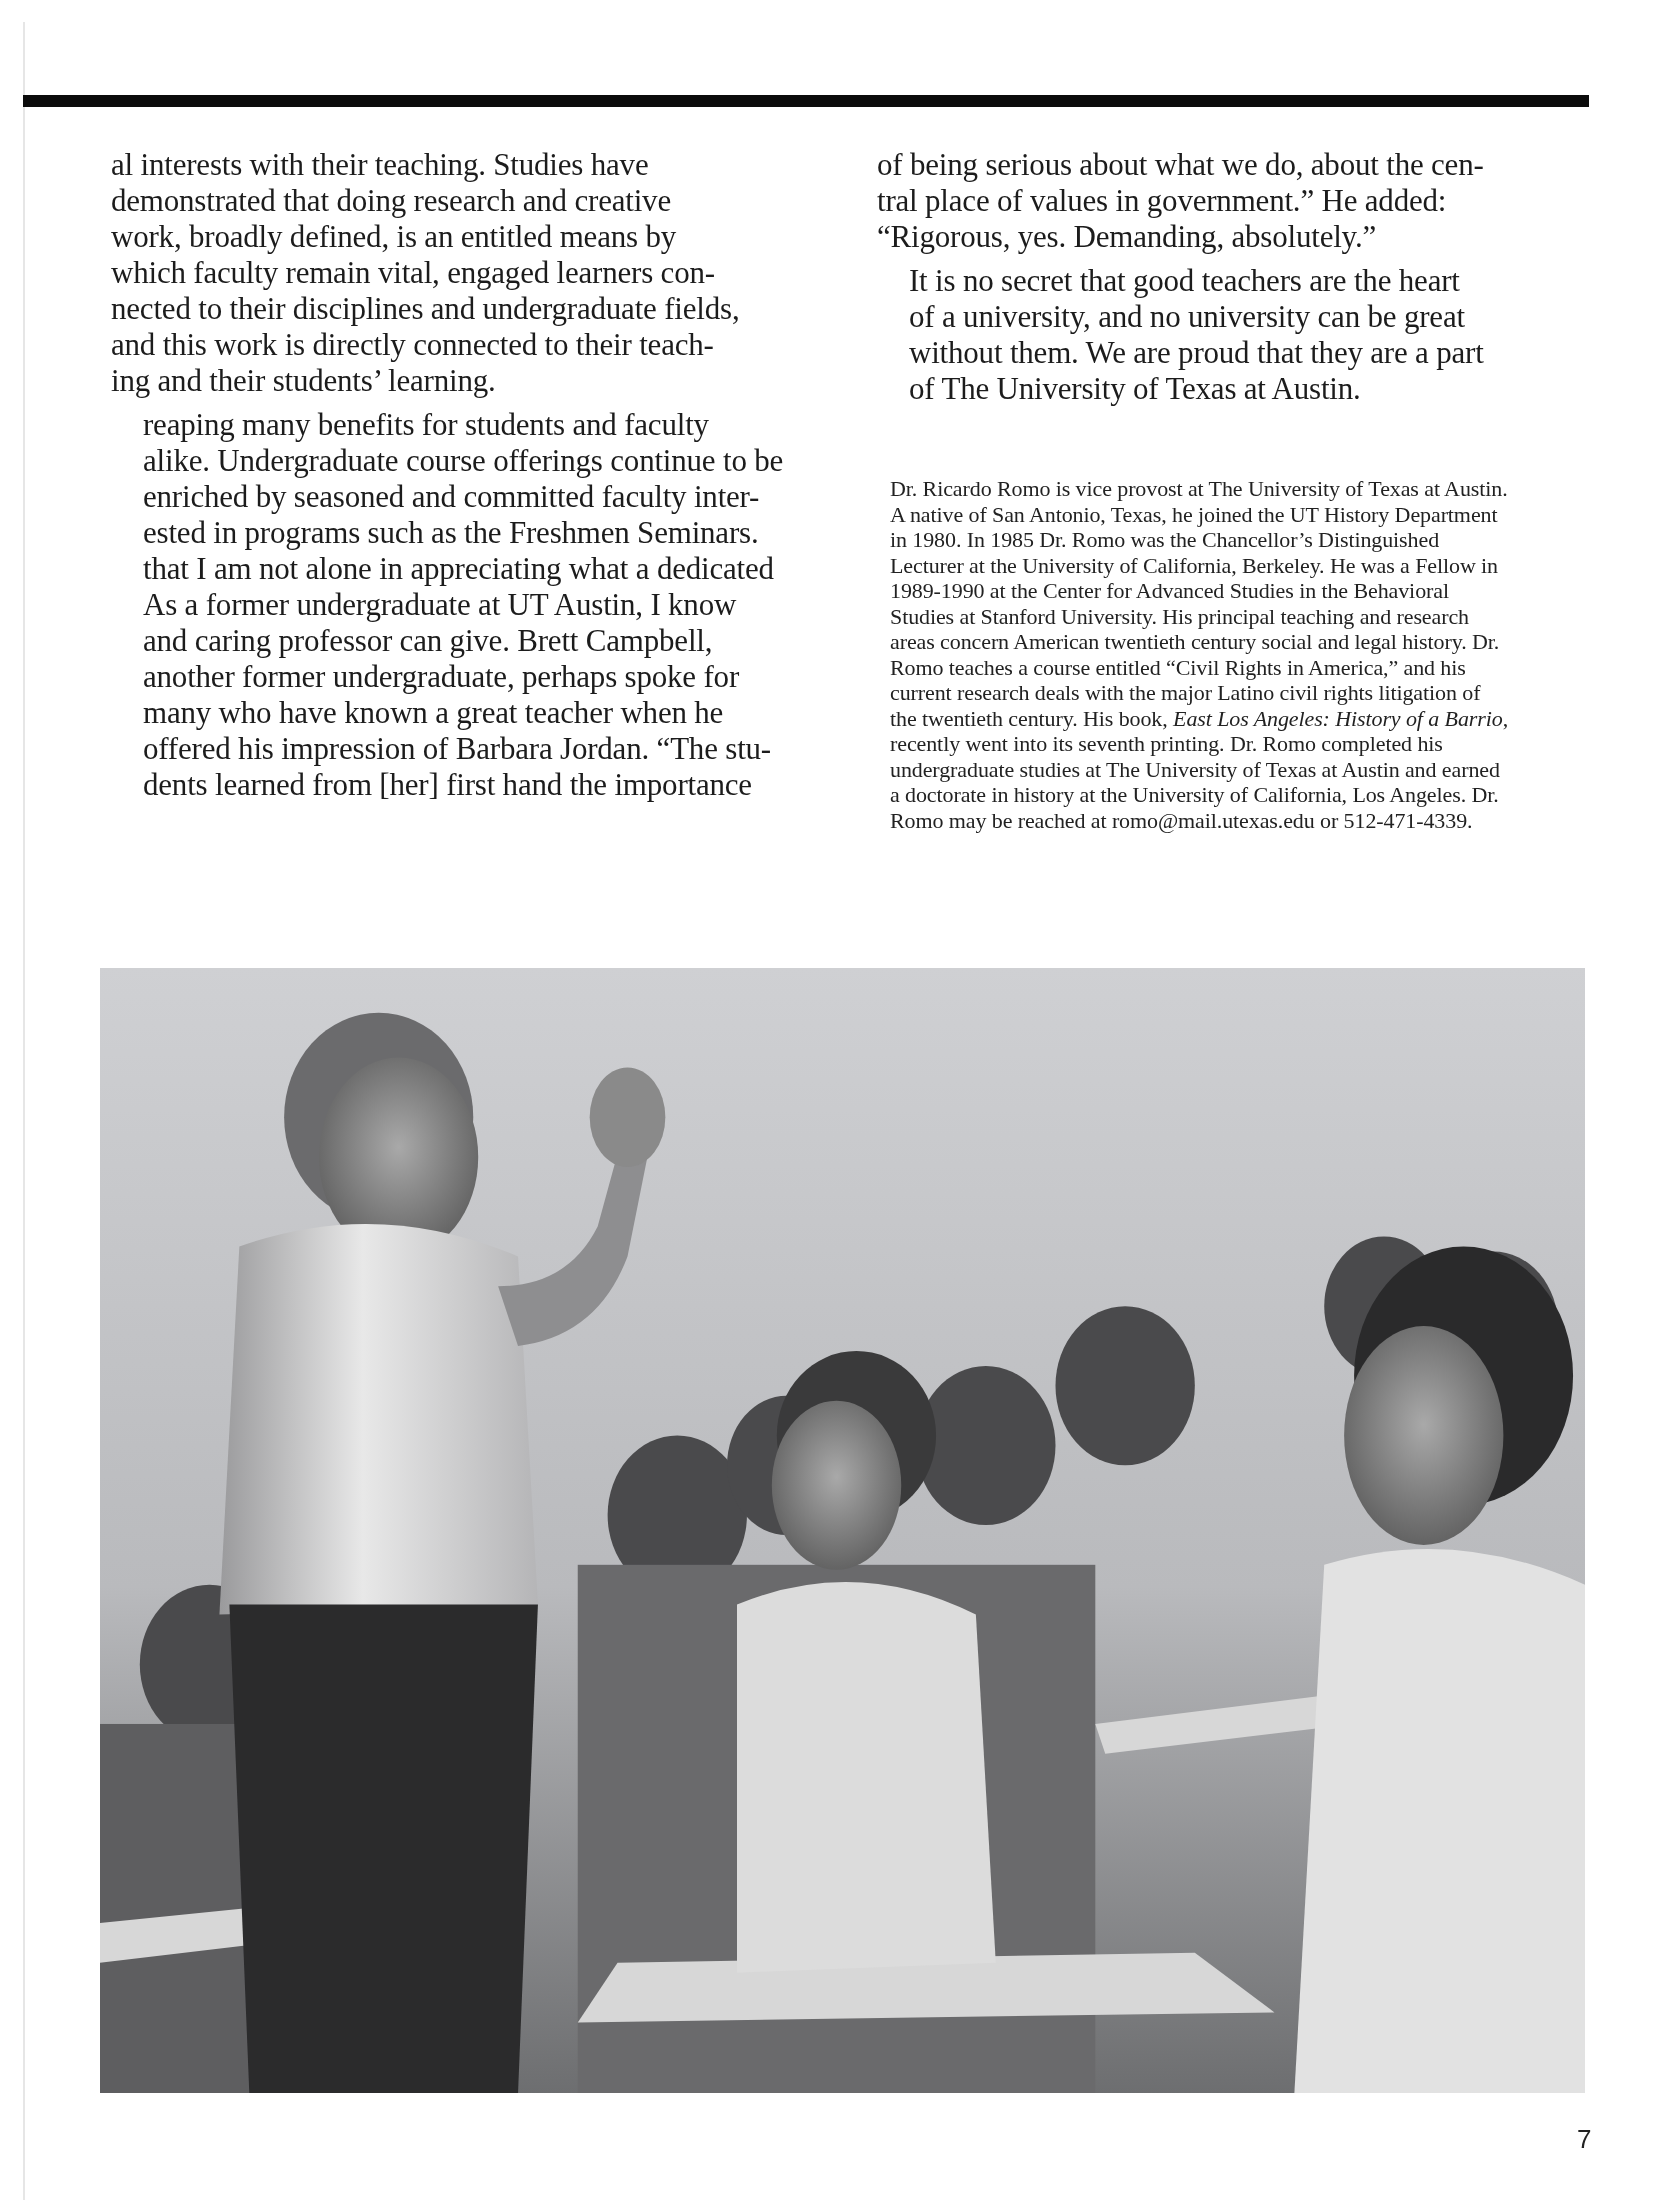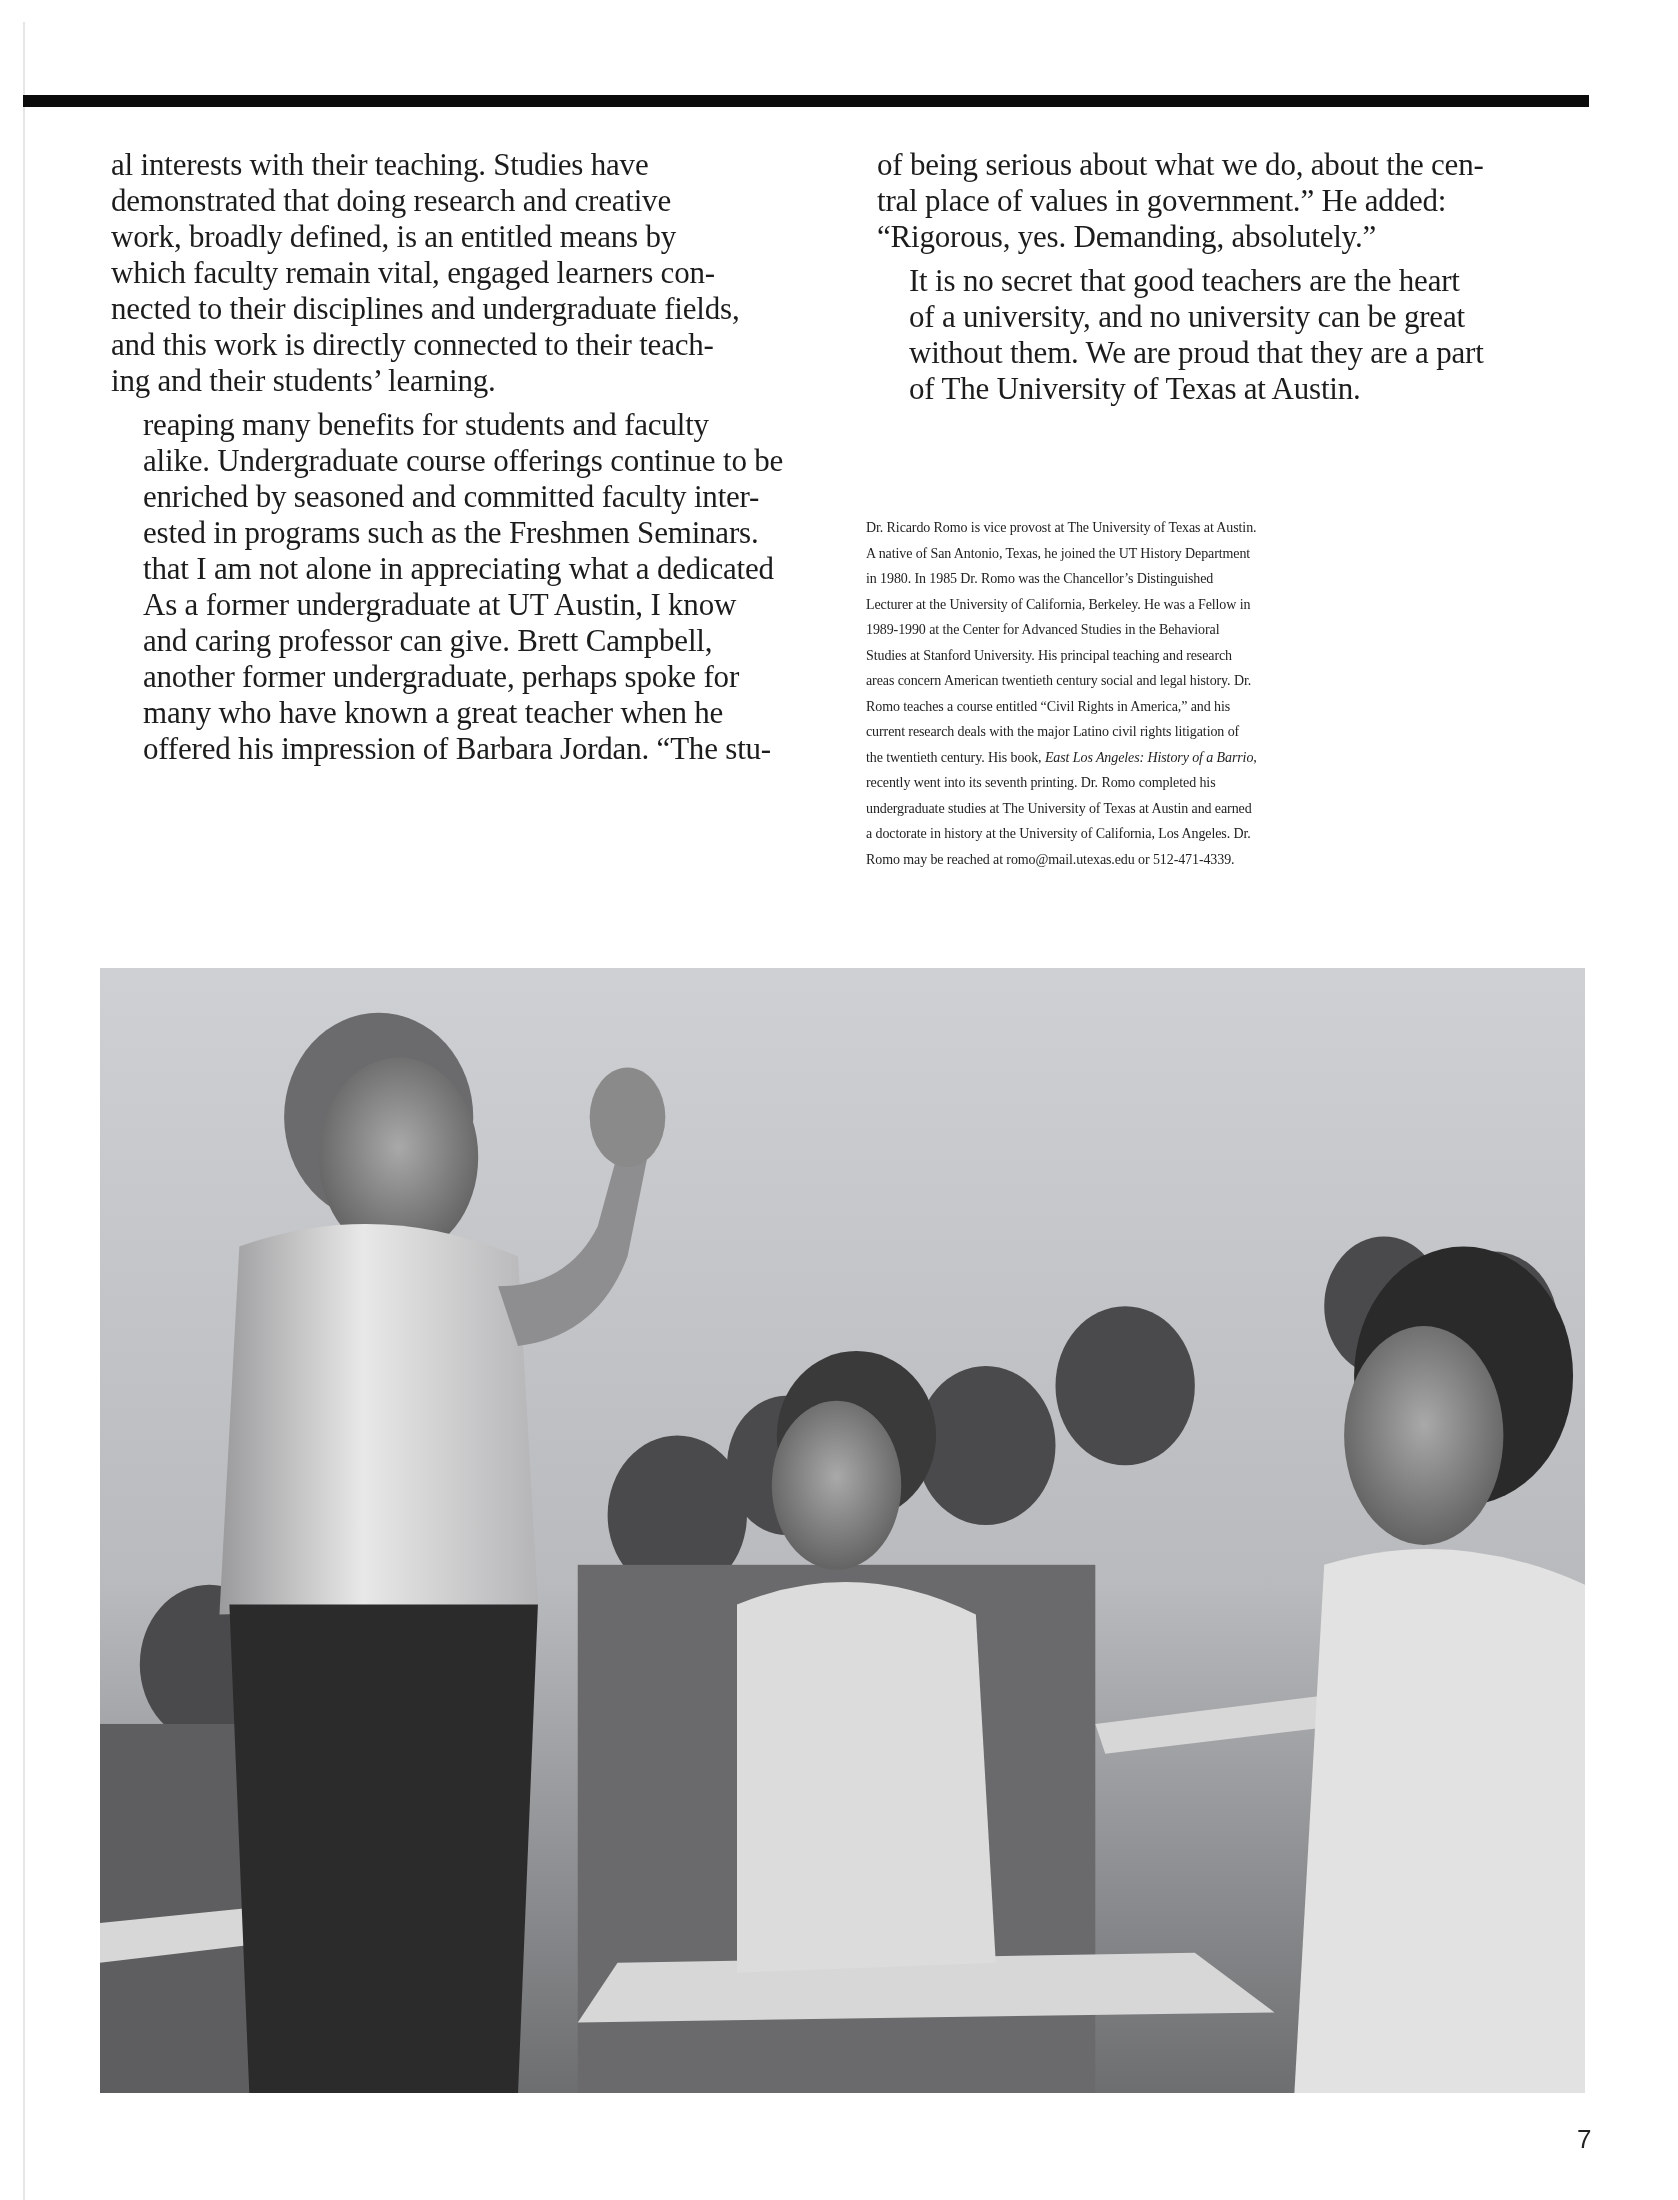--- a/index.html
+++ b/index.html
@@ -18,24 +18,23 @@
     }
     .col {
       position: absolute; font-size: 31px; line-height: 36px; letter-spacing: -0.2px;
       color: #1c1c1c;
     }
     .col p { margin: 8px; }
     .col p.indent { text-indent: 32px; }
     #col-left { left: 103px; top: 139px; width: 716px; }
     #col-right { left: 869px; top: 139px; width: 697px; font-family: Liberation Serif, serif; }
     .bio {
-      position: absolute; left: 866px; top: 476px; width: 736px;
-      font-size: 14px; line-height: 25.5px; color: #222;
+      position: absolute; left: 890px; top: 476px; width: 736px;
+      font-size: 22px; line-height: 25.5px; color: #222;
       letter-spacing: -0.1px;
-      margin-top: 39px;
     }
     .bio em { }
     .line { display: block; white-space: nowrap; }
     .photo {
       position: absolute; left: 100px; top: 968px; width: 1485px; height: 1125px;
       overflow: hidden; background: #c9c9cb;
     }
     .photo svg { display: block; width: 100%; height: 100%; }
     .page-number {
       position: absolute; left: 1577px; top: 2124px;
@@ -63,20 +62,21 @@
       <span class="line">reaping many benefits for students and faculty</span>
       <span class="line">alike. Undergraduate course offerings continue to be</span>
       <span class="line">enriched by seasoned and committed faculty inter-</span>
       <span class="line">ested in programs such as the Freshmen Seminars.</span>
       <span class="line">that I am not alone in appreciating what a dedicated</span>
       <span class="line">As a former undergraduate at UT Austin, I know</span>
       <span class="line">and caring professor can give. Brett Campbell,</span>
       <span class="line">another former undergraduate, perhaps spoke for</span>
       <span class="line">many who have known a great teacher when he</span>
       <span class="line">offered his impression of Barbara Jordan. “The stu-</span>
+      <span class="line">dents learned from [her] first hand the importance</span>
     </p>
 </div>
 
 <div id="col-right" class="col">
   <p>
       <span class="line">of being serious about what we do, about the cen-</span>
       <span class="line">tral place of values in government.” He added:</span>
       <span class="line">“Rigorous, yes.  Demanding, absolutely.”</span>
     </p>
   <p class="indent">

